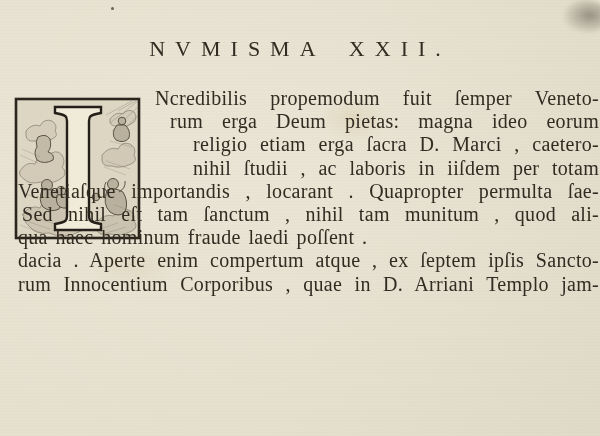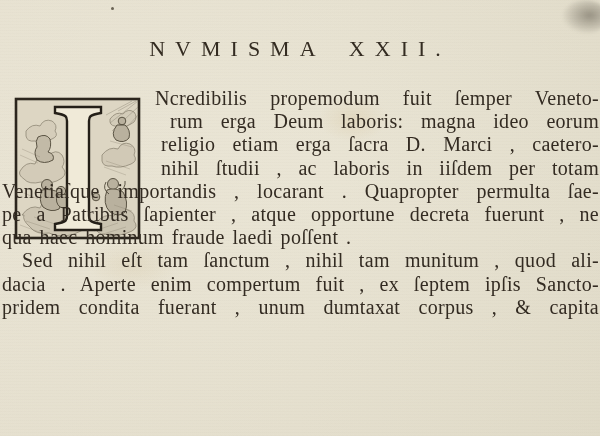--- a/index.html
+++ b/index.html
@@ -43,22 +43,22 @@
     word-spacing:2.5px;
     padding-right:1px;
     overflow:hidden;
     text-align:justify;
     text-align-last:justify;
     color:#332b22;
   }
   .noj{text-align:left;text-align-last:left;}
   .pl155{padding-left:155px;}
   .pl170{padding-left:170px;}
-  .pl161{padding-left:161px;}
-  .pl2{padding-left:2px;}
+  .pl161{padding-left:161px;margin-left:32px;}
+  .pl2{padding-left:2px;margin-left:16px;}
   .pl22{padding-left:22px;}
   .stain-topright{
     position:absolute;right:-8px;top:0px;width:46px;height:34px;
     background:radial-gradient(ellipse at 60% 45%, rgba(92,86,74,0.55) 0%, rgba(92,86,74,0.25) 40%, rgba(92,86,74,0) 72%);
     filter:blur(1.5px);
     border-radius:50%;
   }
   .speck{
     position:absolute;left:111px;top:7px;width:3px;height:3px;
     background:#6a6355;border-radius:50%;
@@ -141,24 +141,23 @@
         <line x1="10" y1="96" x2="24" y2="102"></line>
         <line x1="100" y1="108" x2="118" y2="114"></line>
       </g>
 
       <path d="M41,10 L87,10 L87,16 C75,18 75,20 75,24 L75,119 C75,123 75,125 87,127 L87,133 L41,133 L41,127 C53,125 53,123 53,119 L53,24 C53,20 53,18 41,16 Z" fill="#f0ead8" stroke="#241f18" stroke-width="2.4"></path>
     </svg>
   </div>
 
   <div class="bodytext">
     <div class="line pl155">Ncredibilis propemodum fuit ſemper Veneto-</div>
-    <div class="line pl170">rum erga Deum laboris: magna ideo eorum</div>
+    <div class="line pl170">rum erga Deum pietas: magna ideo eorum</div>
     <div class="line pl161">religio etiam erga ſacra D. Marci , caetero-</div>
     <div class="line pl161">nihil ſtudii , ac laboris in iiſdem per totam</div>
     <div class="line pl2">Venetiaſque importandis , locarant . Quapropter permulta ſae-</div>
-    <div class="line pl2">pe a Patribus ſapienter , atque opportune decreta fuerunt , ne</div>
+    <div class="line pl22">Sed nihil eſt tam ſanctum , nihil tam munitum , quod ali-</div>
     <div class="line pl2 noj">qua haec hominum fraude laedi poſſent .</div>
-    <div class="line pl22">Sed nihil eſt tam ſanctum , nihil tam munitum , quod ali-</div>
-    <div class="line pl2">dacia . Aperte enim compertum fuit , ex ſeptem ipſis Sancto-</div>
-    <div class="line pl2">pridem condita fuerant , unum dumtaxat corpus , &amp; capita</div>
+    <div class="line pl2">dacia . Aperte enim compertum atque , ex ſeptem ipſis Sancto-</div>
+    <div class="line pl2">rum Innocentium Corporibus , quae in D. Arriani Templo jam-</div>
   </div>
 
 </div>
 
 </body></html>

